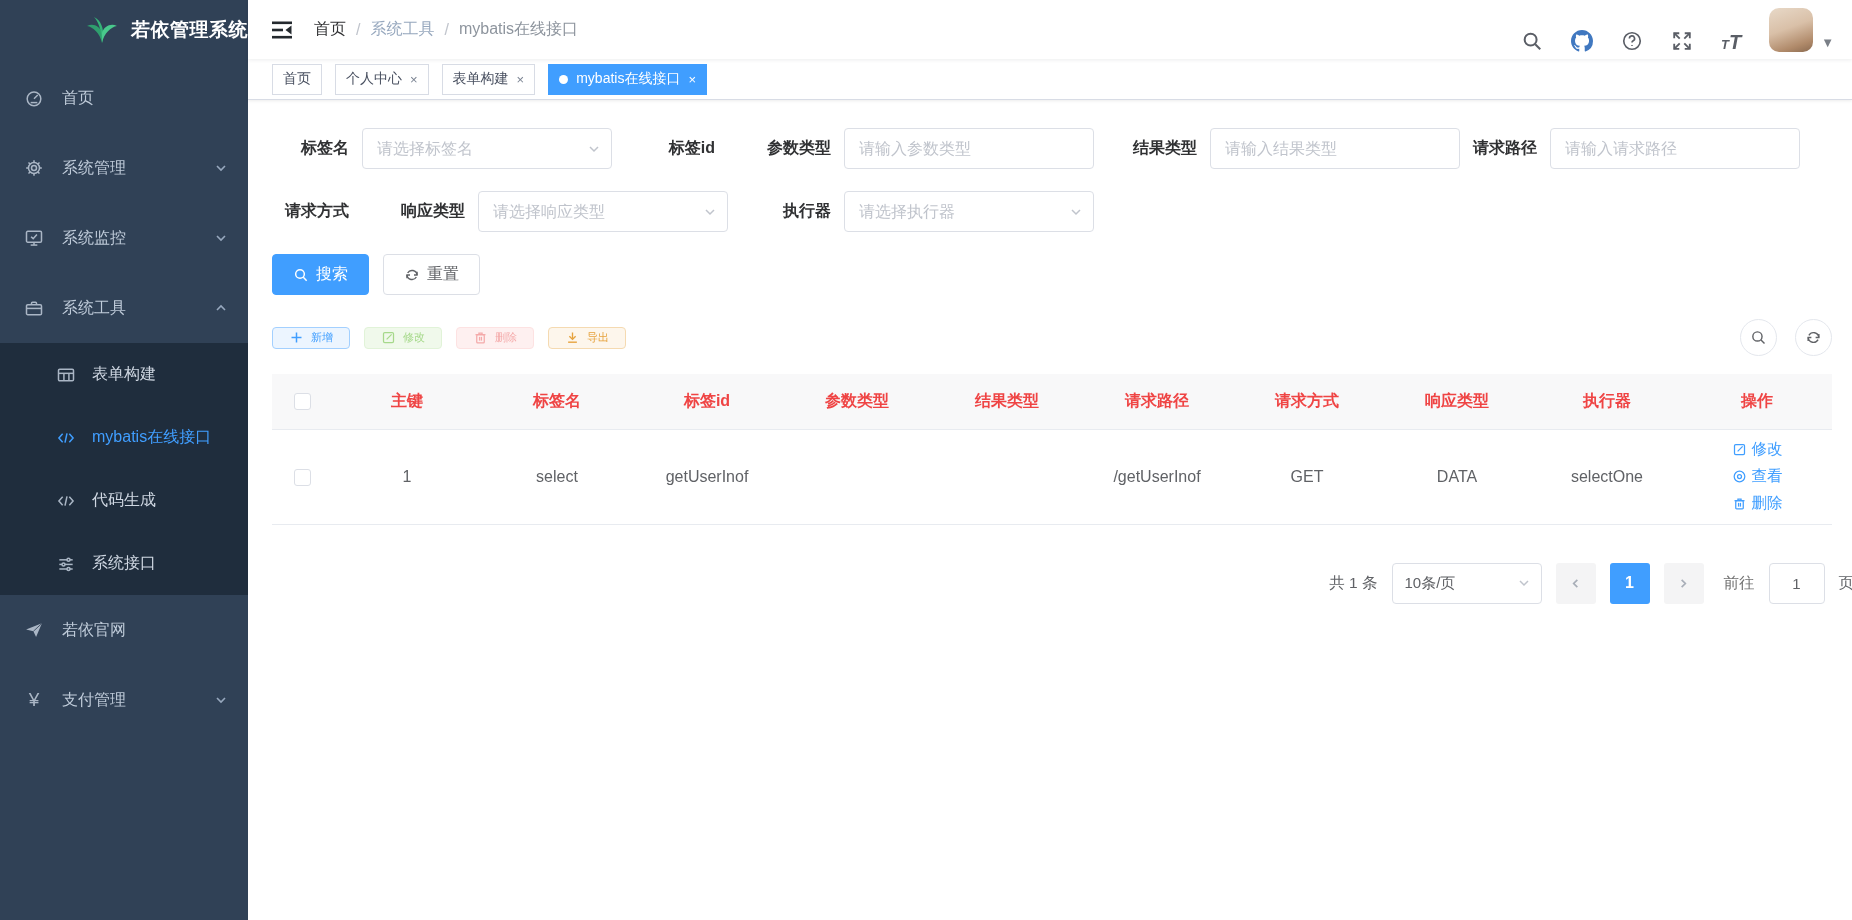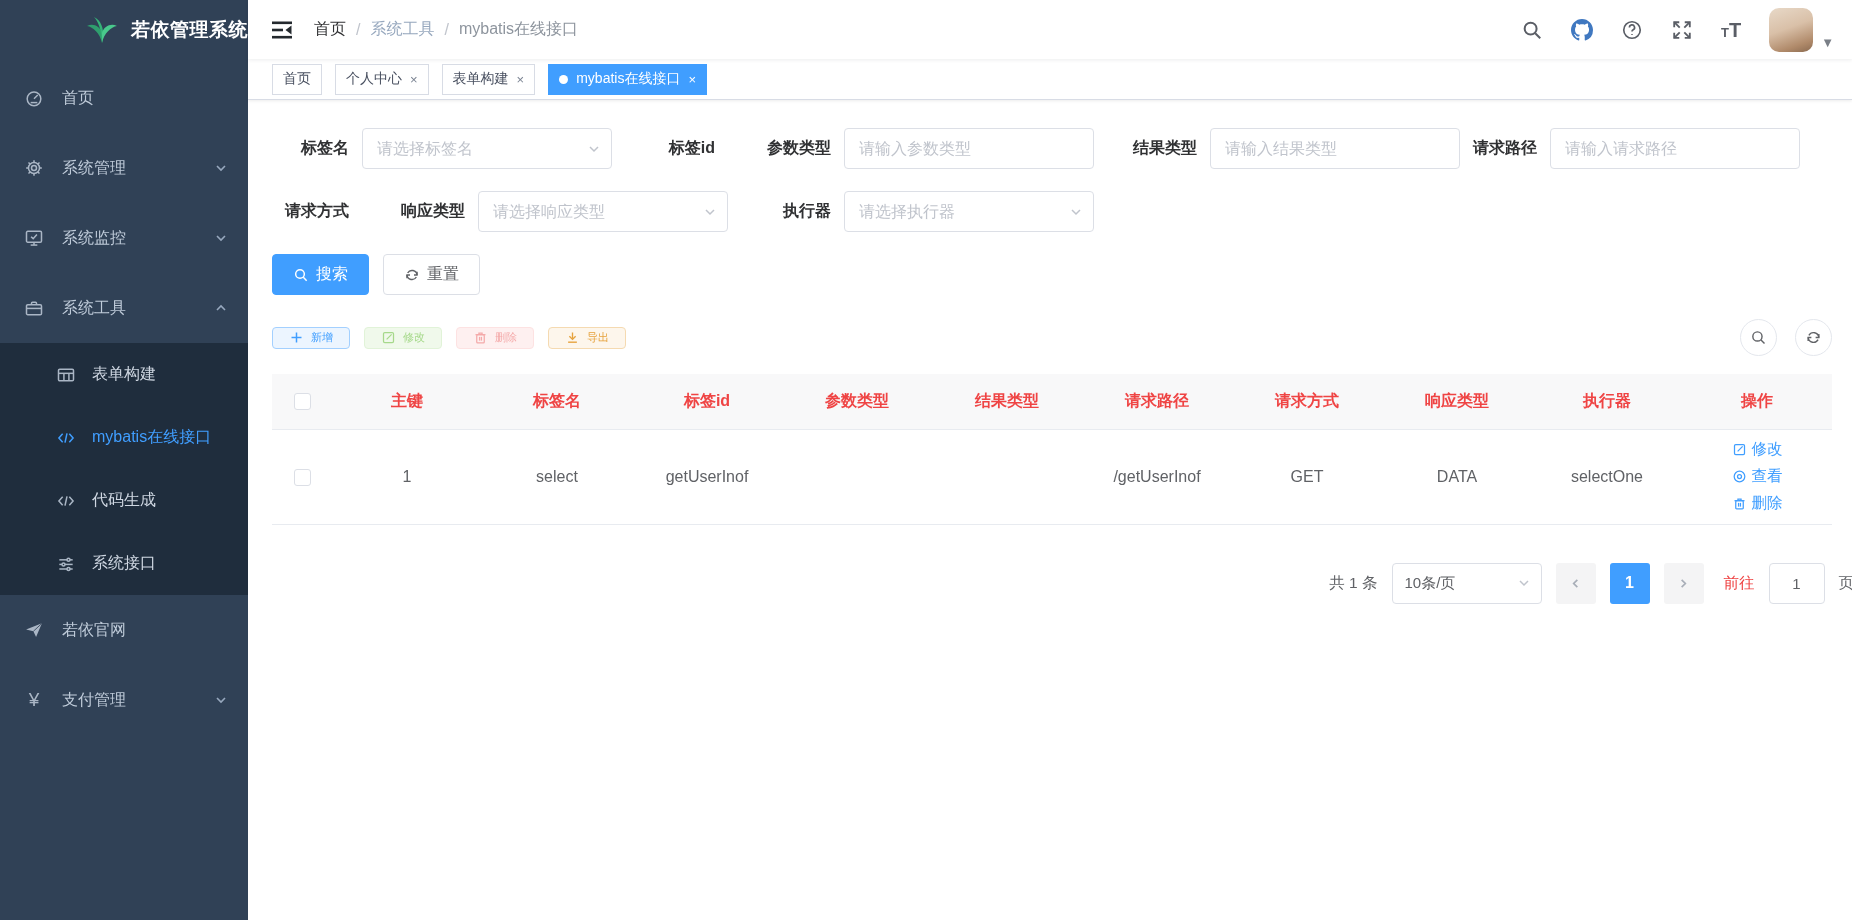--- a/index.html
+++ b/index.html
@@ -23,21 +23,21 @@
 
   
   .main { flex:1; display:flex; flex-direction:column; min-width:0; }
   .navbar { height:59px; background:#fff; display:flex; align-items:center; padding:0 18px 0 22px; box-shadow:0 1px 4px rgba(0,21,41,.08); position:relative; z-index:3; }
   .hamburger { width:24px; height:24px; color:#24292e; cursor:pointer; }
   .breadcrumb { display:flex; align-items:center; margin-left:20px; font-size:16px; gap:10px; }
   .bc-home { color:#303133; cursor:pointer; }
   .bc-sep { color:#c0c4cc; }
   .bc-mid { color:#97a8be; }
   .bc-cur { color:#8e959e; }
-  .nav-right { margin-left:auto; display:flex; align-items:center; gap:28px; }
+  .nav-right { margin-left:auto; display:flex; align-items:flex-end; gap:28px;font-style:italic; }
   .nav-ic { width:22px; height:22px; color:#5a5e66; cursor:pointer; }
   .tt-icon { font-size:20px; color:#5a5e66; font-weight:bold; cursor:pointer; line-height:1; }
   .tt-icon .small-t { font-size:13px; }
   .avatar-wrap { display:flex; align-items:flex-end; gap:8px; cursor:pointer; }
   .avatar { width:44px; height:44px; border-radius:10px; background:linear-gradient(160deg,#e8d9c8 0%,#d9c0a8 45%,#b08a6a 80%,#8a6a50 100%); }
   .caret { color:#7a7f87; font-size:13px; padding-bottom:2px; }
 
   .tagsbar { height:41px; background:#fff; border-bottom:1px solid #d8dce5; box-shadow:0 1px 3px 0 rgba(0,0,0,.08); display:flex; align-items:center; padding:0 24px; gap:13px; position:relative; z-index:2; }
   .tag { height:31px; display:flex; align-items:center; gap:8px; padding:0 10px; border:1px solid #d8dce5; background:#fff; color:#495060; font-size:14px; cursor:pointer; }
   .tag .tag-x { font-size:13px; color:#7a8392; }
@@ -84,21 +84,21 @@
   .op-link svg { width:15px; height:15px; }
 
   
   .pagination { display:flex; align-items:center; justify-content:flex-end; gap:14px; margin-top:38px; margin-right:-22px; white-space:nowrap; }
   .pg-total { font-size:15.5px; color:#606266; }
   .pg-sizes { position:relative; width:150px; height:41px; }
   .pg-sizes input { width:100%; height:100%; border:1px solid #dcdfe6; border-radius:4px; padding:0 30px 0 12px; font-size:15px; color:#606266; outline:none; cursor:pointer; font-family:inherit; }
   .pg-btn { width:40px; height:41px; border-radius:3px; background:#f4f4f5; display:flex; align-items:center; justify-content:center; color:#a8aeb8; cursor:pointer; }
   .pg-btn svg { width:13px; height:13px; }
   .pg-num { width:40px; height:41px; border-radius:3px; background:#409eff; color:#fff; font-size:16px; font-weight:bold; display:flex; align-items:center; justify-content:center; cursor:pointer; }
-  .pg-goto { font-size:15.5px; color:#ef4444; margin-left:6px; }
+  .pg-goto { font-size:15.5px; color:#737373; margin-left:6px; }
   .pg-input { width:56px; height:41px; border:1px solid #dcdfe6; border-radius:4px; text-align:center; font-size:15px; color:#606266; outline:none; font-family:inherit; }
   .pg-unit { font-size:15.5px; color:#606266; }
 </style>
 </head>
 <body>
 
 <div class="app">
 
   <aside class="sidebar">
     <div class="logo">

